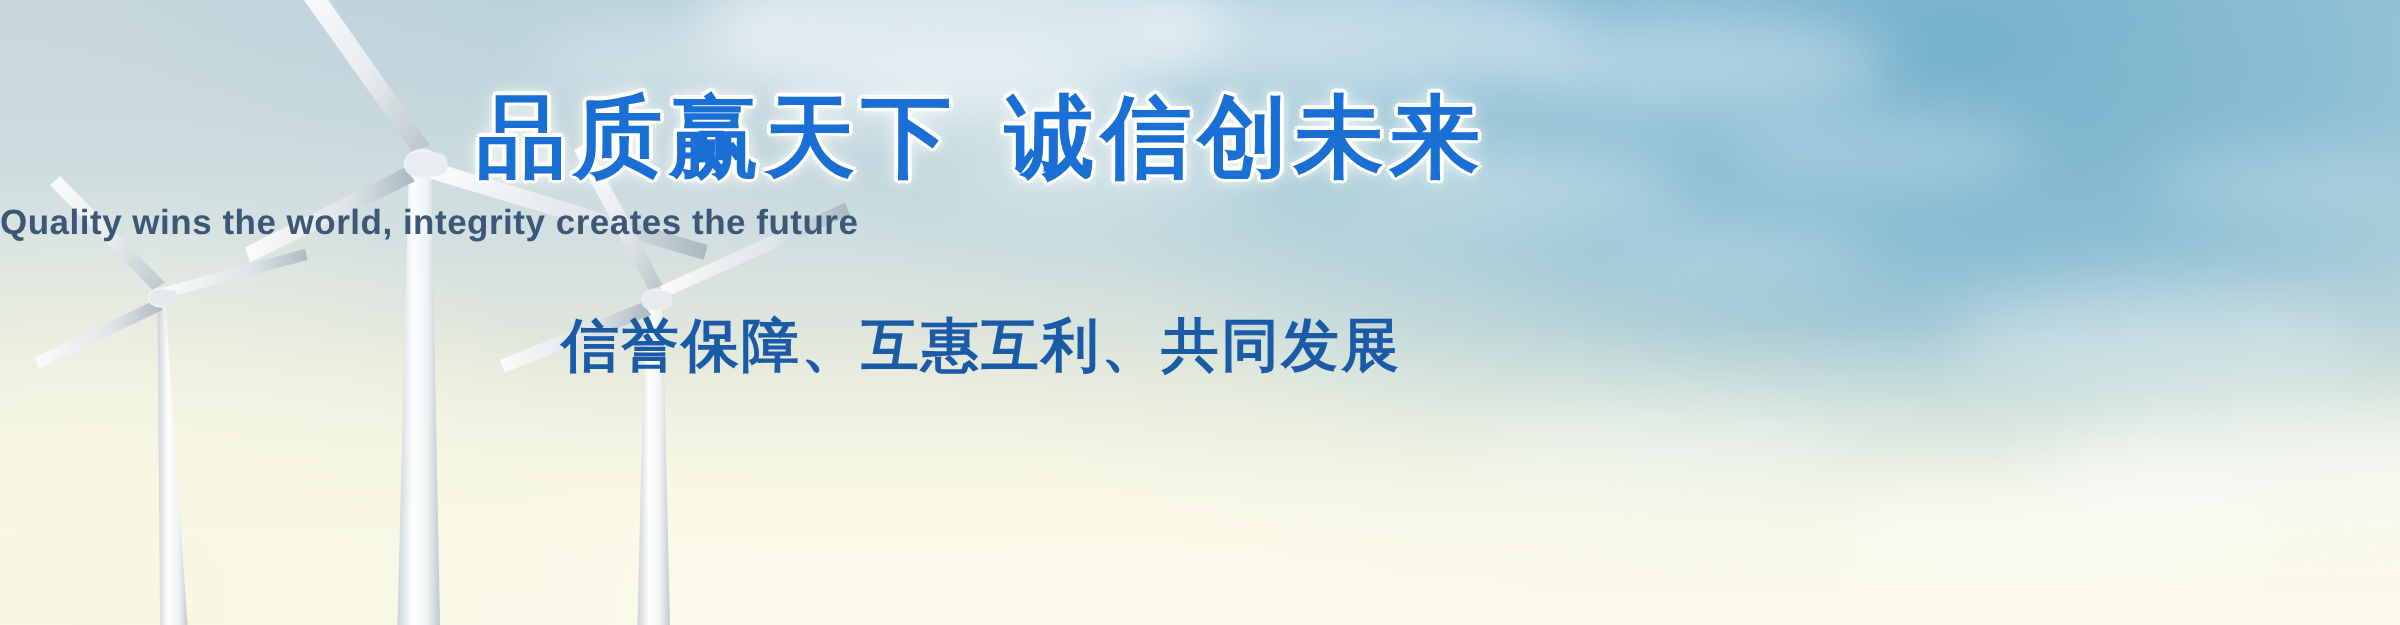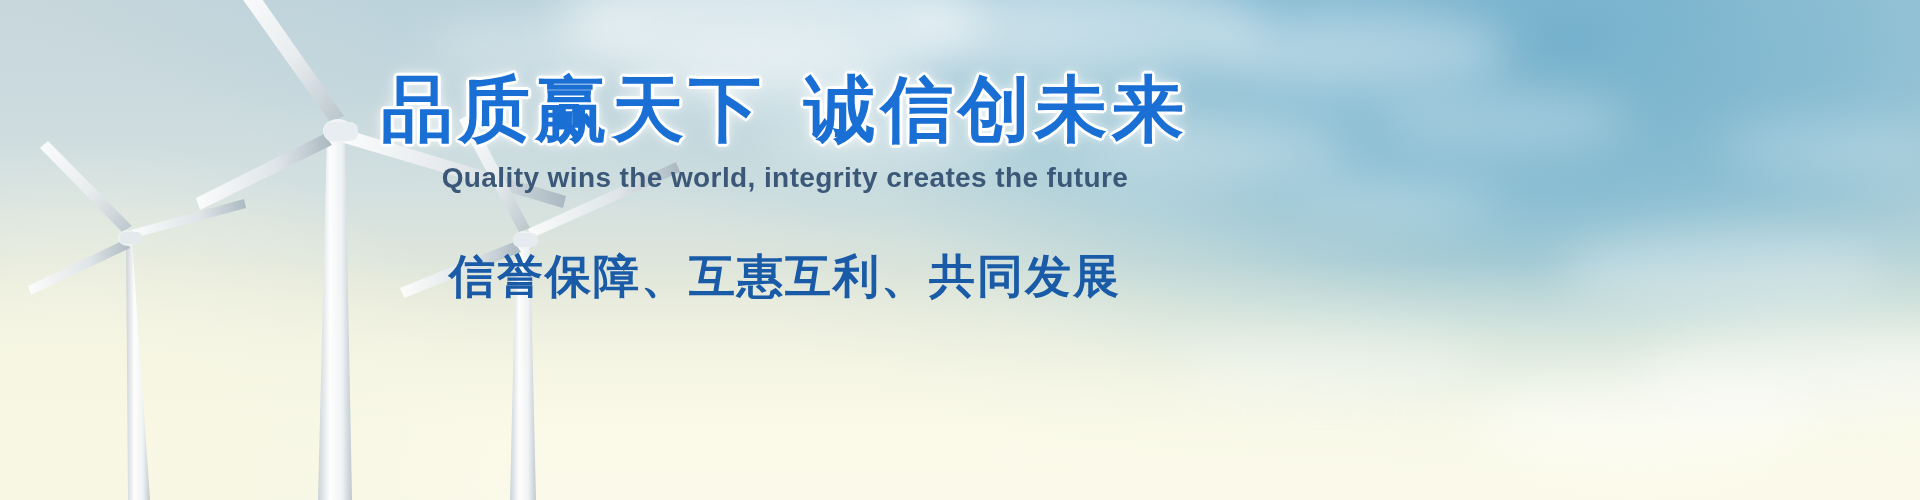--- a/index.html
+++ b/index.html
@@ -115,21 +115,20 @@
   }
   .headline .gap {
     display: inline-block;
     width: 38px;
   }
   .subtitle {
     position: absolute;
     left: 0;
     top: 162px;
     width: 1570px;
-    text-align: center;
     font-size: 28px;
     font-weight: bold;
     letter-spacing: 0.4px;
     color: #3b5878;
     white-space: nowrap;
   }
   .tagline {
     position: absolute;
     left: 0;
     top: 222px;

